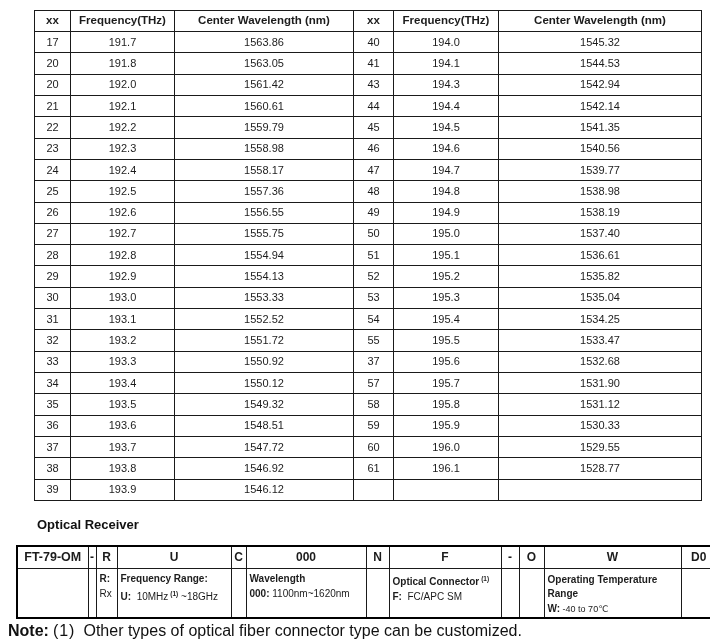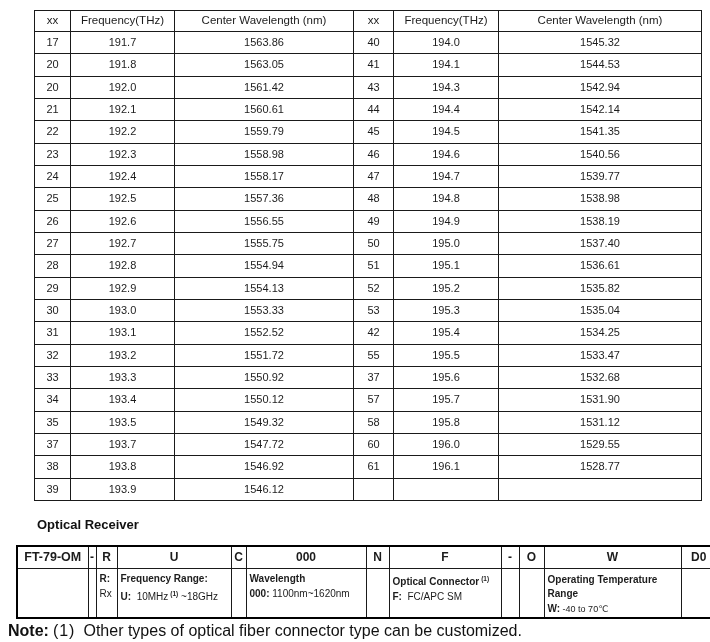--- a/index.html
+++ b/index.html
@@ -12,21 +12,21 @@
   table.chan{
     position:absolute;left:34px;top:10px;width:667px;height:491px;
     border-collapse:collapse;table-layout:fixed;
   }
   table.chan th,table.chan td{
     border:1px solid #1a1a1a;text-align:center;vertical-align:middle;
     font-size:11px;padding:0;line-height:1;
     white-space:nowrap;overflow:hidden;
   }
   table.chan thead tr{height:21px;}
-  table.chan th{font-weight:normal;font-size:11.5px;}
+  table.chan th{font-weight:bold;font-size:11.5px;}
   
   .section-title{
     position:absolute;left:37px;top:517px;
     font-size:13px;font-weight:bold;color:#111;
   }
   
   table.order{
     position:absolute;left:16px;top:545px;width:700px;
     border-collapse:collapse;table-layout:fixed;
   }
@@ -182,21 +182,21 @@
           <td>193.0</td>
           <td>1553.33</td>
           <td>53</td>
           <td>195.3</td>
           <td>1535.04</td>
         </tr>
         <tr>
           <td>31</td>
           <td>193.1</td>
           <td>1552.52</td>
-          <td>42</td>
+          <td>54</td>
           <td>195.4</td>
           <td>1534.25</td>
         </tr>
         <tr>
           <td>32</td>
           <td>193.2</td>
           <td>1551.72</td>
           <td>55</td>
           <td>195.5</td>
           <td>1533.47</td>
@@ -217,20 +217,28 @@
           <td>195.7</td>
           <td>1531.90</td>
         </tr>
         <tr>
           <td>35</td>
           <td>193.5</td>
           <td>1549.32</td>
           <td>58</td>
           <td>195.8</td>
           <td>1531.12</td>
+        </tr>
+        <tr>
+          <td>36</td>
+          <td>193.6</td>
+          <td>1548.51</td>
+          <td>59</td>
+          <td>195.9</td>
+          <td>1530.33</td>
         </tr>
         <tr>
           <td>37</td>
           <td>193.7</td>
           <td>1547.72</td>
           <td>60</td>
           <td>196.0</td>
           <td>1529.55</td>
         </tr>
         <tr>

